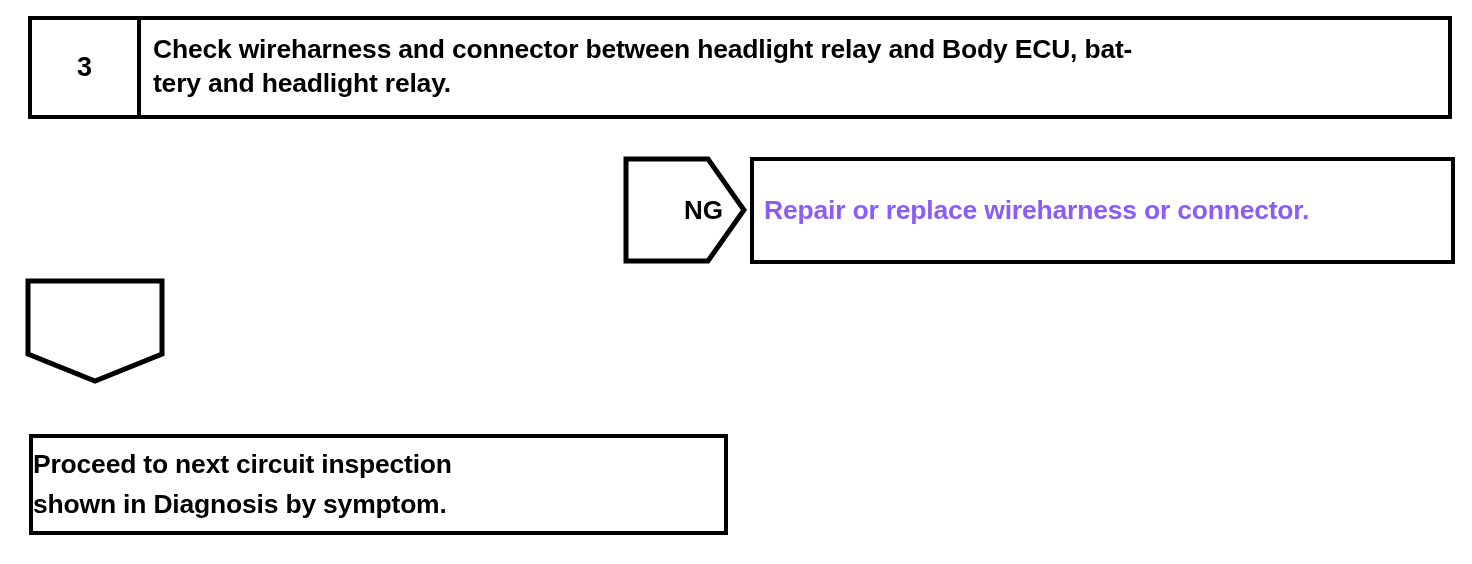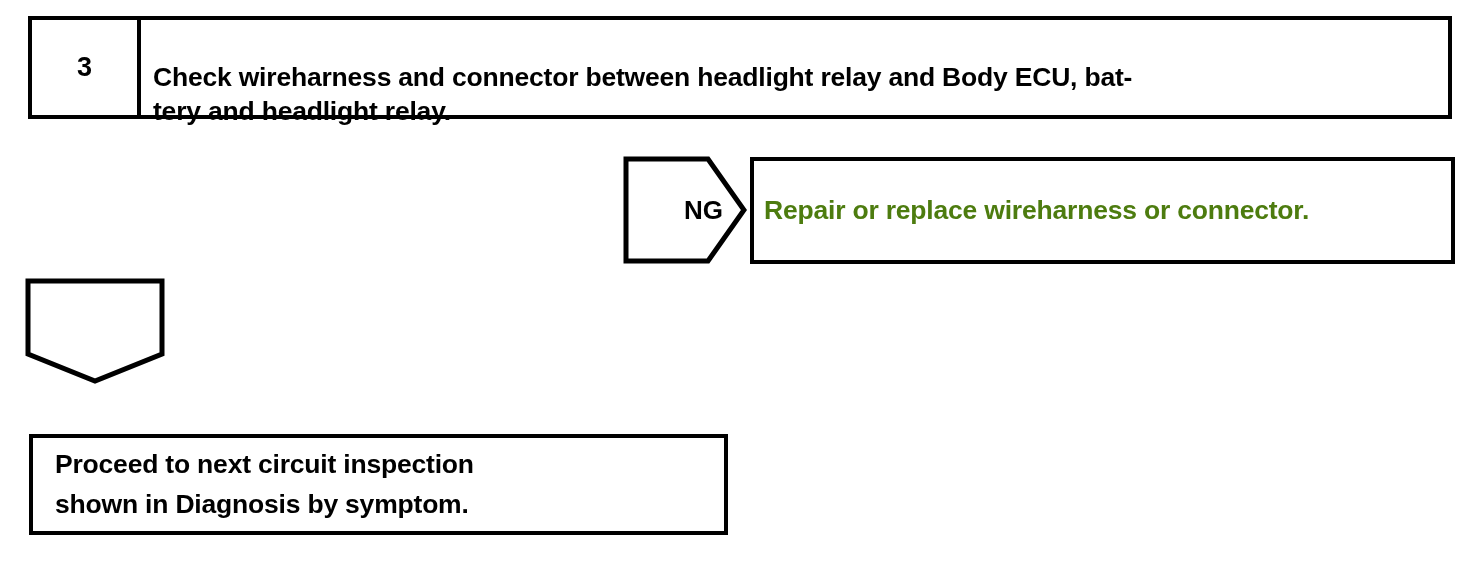--- a/index.html
+++ b/index.html
@@ -44,21 +44,20 @@
     color: #000000;
     line-height: 1;
     letter-spacing: 0px;
   }
   .step-text-cell {
     flex: 1 1 auto;
     display: flex;
     align-items: flex-start;
     padding: 13px 26px 0 12px;
     box-sizing: border-box;
-    margin-top: 28px;
   }
   .step-text {
     font-size: 26.5px;
     font-weight: bold;
     color: #000000;
     line-height: 1.27;
     letter-spacing: -0.2px;
     white-space: pre-line;
   }
 
@@ -101,21 +100,21 @@
     border: 4px solid #000000;
     box-sizing: border-box;
     background: #ffffff;
     display: flex;
     align-items: center;
     padding-left: 10px;
   }
   .repair-text {
     font-size: 26.5px;
     font-weight: bold;
-    color: #4d7c0f;
+    color: #8b5cf6;
     letter-spacing: -0.2px;
     line-height: 1.2;
   }
 
   
   .ok-chevron {
     position: absolute;
     left: 25px;
     top: 278px;
     width: 140px;
@@ -146,21 +145,20 @@
     position: absolute;
     left: 29px;
     top: 434px;
     width: 699px;
     height: 101px;
     border: 4px solid #000000;
     box-sizing: border-box;
     background: #ffffff;
     display: flex;
     align-items: center;
-    padding-left: 22px;
   }
   .proceed-text {
     font-size: 26.5px;
     font-weight: bold;
     color: #000000;
     line-height: 1.48;
     letter-spacing: -0.2px;
     white-space: pre-line;
   }
 </style>

